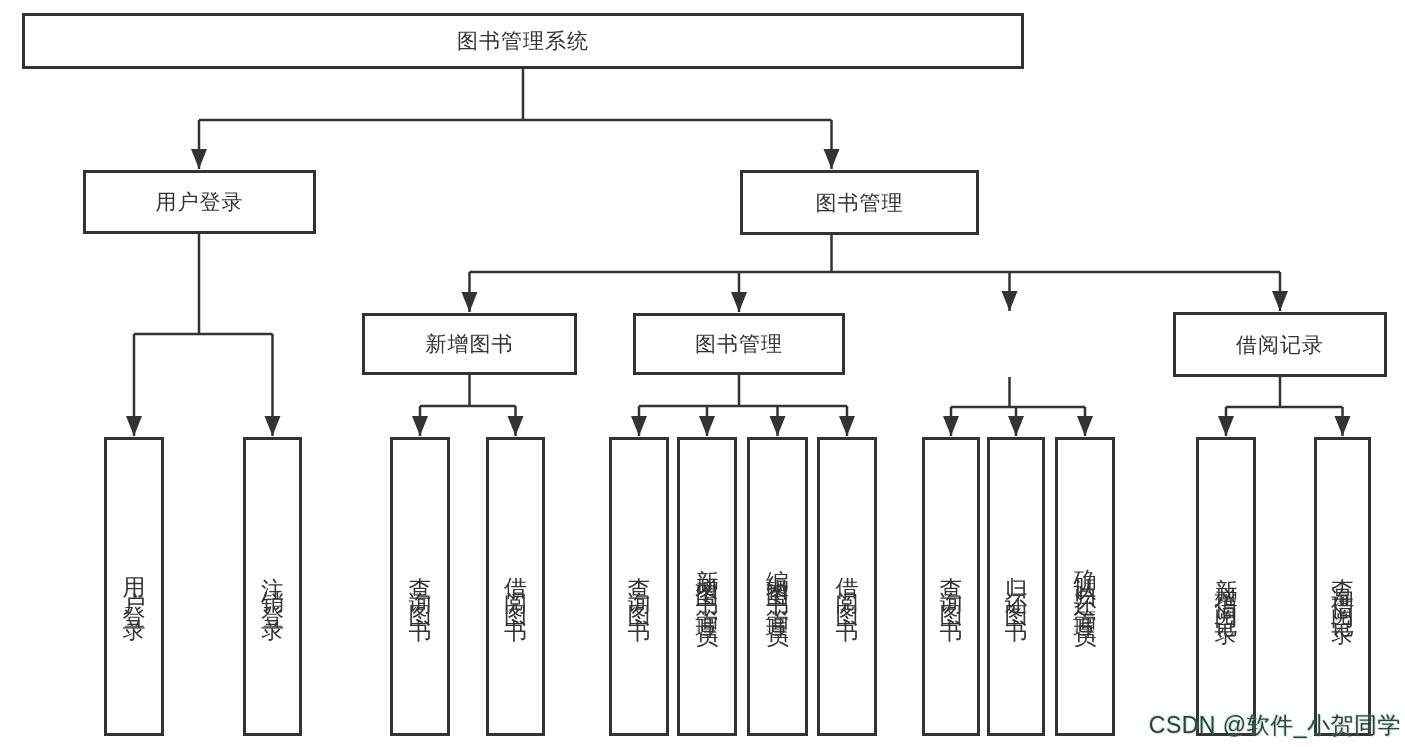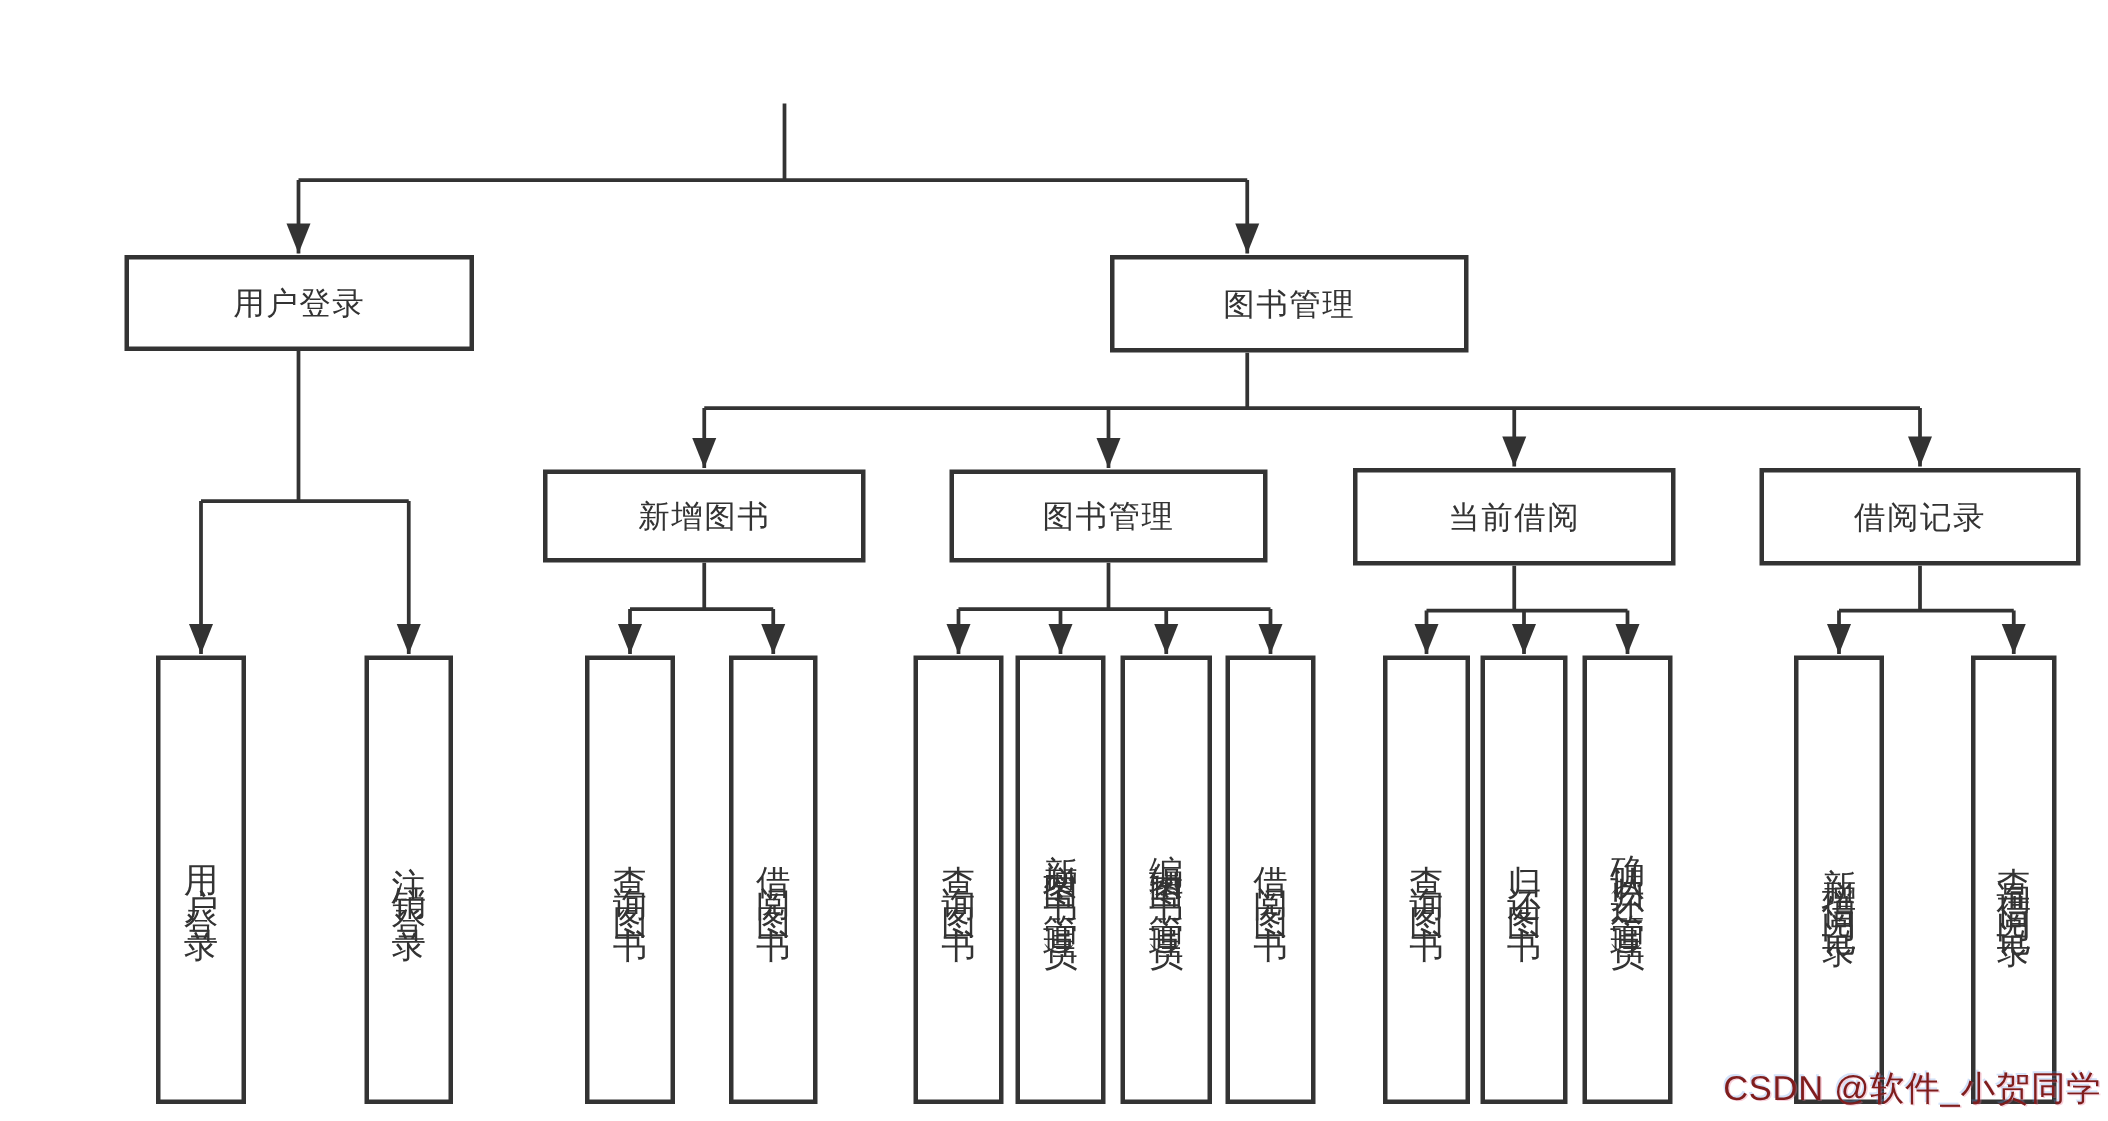--- a/index.html
+++ b/index.html
@@ -17,21 +17,21 @@
   }
   .vbox span{
     writing-mode:vertical-rl;text-orientation:mixed;line-height:1;
     font-size:23px;color:#333333;white-space:nowrap;
   }
   .ls4 span{letter-spacing:14px;}
   .ls6 span{letter-spacing:9px;}
   .ls9 span{letter-spacing:8px;}
   #watermark{
     position:absolute;right:4px;bottom:6px;z-index:5;
-    font-size:23px;color:#7f1d1d;letter-spacing:0.5px;
+    font-size:23px;color:#14532d;letter-spacing:0.5px;
     text-shadow:1px 1px 0 rgba(235,120,150,0.35), -1px -1px 0 rgba(110,160,235,0.30);
   }
   svg line{stroke:#333333;stroke-width:2.5;}
 </style>
 </head>
 <body>
 
 <div id="stage">
 
   <svg id="wires" width="1405" height="747" viewBox="0 0 1405 747" aria-hidden="true">
@@ -71,27 +71,27 @@
     <line x1="707" y1="406" x2="707" y2="436" marker-end="url(#ah)"></line>
     <line x1="777.5" y1="406" x2="777.5" y2="436" marker-end="url(#ah)"></line>
     <line x1="847" y1="406" x2="847" y2="436" marker-end="url(#ah)"></line>
     <line x1="951" y1="407" x2="951" y2="436" marker-end="url(#ah)"></line>
     <line x1="1016" y1="407" x2="1016" y2="436" marker-end="url(#ah)"></line>
     <line x1="1085" y1="407" x2="1085" y2="436" marker-end="url(#ah)"></line>
     <line x1="1226" y1="407" x2="1226" y2="436" marker-end="url(#ah)"></line>
     <line x1="1342.5" y1="407" x2="1342.5" y2="436" marker-end="url(#ah)"></line>
   </svg>
 
+  <div class="hbox" style="left:22px;top:13px;width:1002px;height:56px;">图书管理系统</div>
 
   <div class="hbox" style="left:83px;top:170px;width:233px;height:64px;">用户登录</div>
   <div class="hbox" style="left:712px;top:170px;width:239px;height:65px;margin-left:28px;">图书管理</div>
 
   <div class="hbox" style="left:362px;top:313px;width:215px;height:62px;">新增图书</div>
   <div class="hbox" style="left:633px;top:313px;width:212px;height:62px;">图书管理</div>
-  <div class="hbox" style="left:902px;top:312px;width:215px;height:65px;">当前借阅</div>
   <div class="hbox" style="left:1173px;top:312px;width:214px;height:65px;">借阅记录</div>
 
   <div class="vbox ls4" style="left:104px;width:60px;">
     <span>用户登录</span>
   </div>
   <div class="vbox ls4" style="left:243px;width:59px;">
     <span>注销登录</span>
   </div>
 
   <div class="vbox ls4" style="left:390px;width:60px;">

